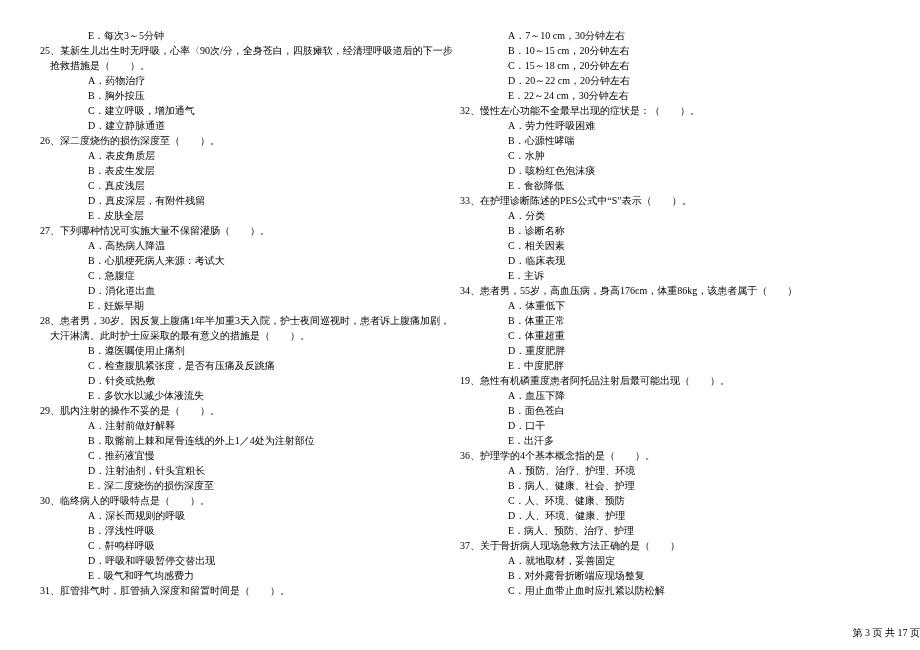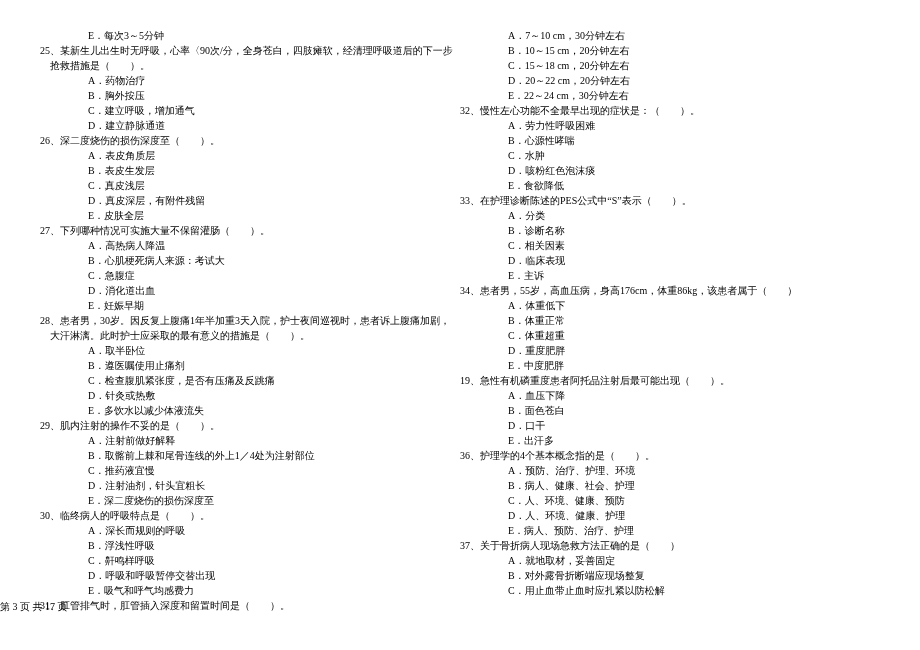--- a/index.html
+++ b/index.html
@@ -26,24 +26,24 @@
   }
   .col {
     flex: 1;
     line-height: 15px;
   }
   .opt-ind { padding-left: 48px; }
   .q-stem { padding-left: 10px; text-indent: -10px; }
   .q-stem-cont { padding-left: 10px; }
   .footer {
     position: absolute;
-    bottom: 36px;
+    bottom: 10px;
     left: 0;
     width: 100%;
-    text-align: left;
+    text-align: right;
     font-size: 10px;
   }
 </style>
 </head>
 <body>
 
 <div class="page">
   <div class="cols">
 
     <div class="col">
@@ -65,21 +65,20 @@
 
       <div class="q-stem">27、下列哪种情况可实施大量不保留灌肠（　　）。</div>
       <div class="opt-ind">A．高热病人降温</div>
       <div class="opt-ind">B．心肌梗死病人来源：考试大</div>
       <div class="opt-ind">C．急腹症</div>
       <div class="opt-ind">D．消化道出血</div>
       <div class="opt-ind">E．妊娠早期</div>
 
       <div class="q-stem">28、患者男，30岁。因反复上腹痛1年半加重3天入院，护士夜间巡视时，患者诉上腹痛加剧，</div>
       <div class="q-stem-cont">大汗淋漓。此时护士应采取的最有意义的措施是（　　）。</div>
-      <div class="opt-ind">A．取半卧位</div>
       <div class="opt-ind">B．遵医嘱使用止痛剂</div>
       <div class="opt-ind">C．检查腹肌紧张度，是否有压痛及反跳痛</div>
       <div class="opt-ind">D．针灸或热敷</div>
       <div class="opt-ind">E．多饮水以减少体液流失</div>
 
       <div class="q-stem">29、肌内注射的操作不妥的是（　　）。</div>
       <div class="opt-ind">A．注射前做好解释</div>
       <div class="opt-ind">B．取髂前上棘和尾骨连线的外上1／4处为注射部位</div>
       <div class="opt-ind">C．推药液宜慢</div>
       <div class="opt-ind">D．注射油剂，针头宜粗长</div>

